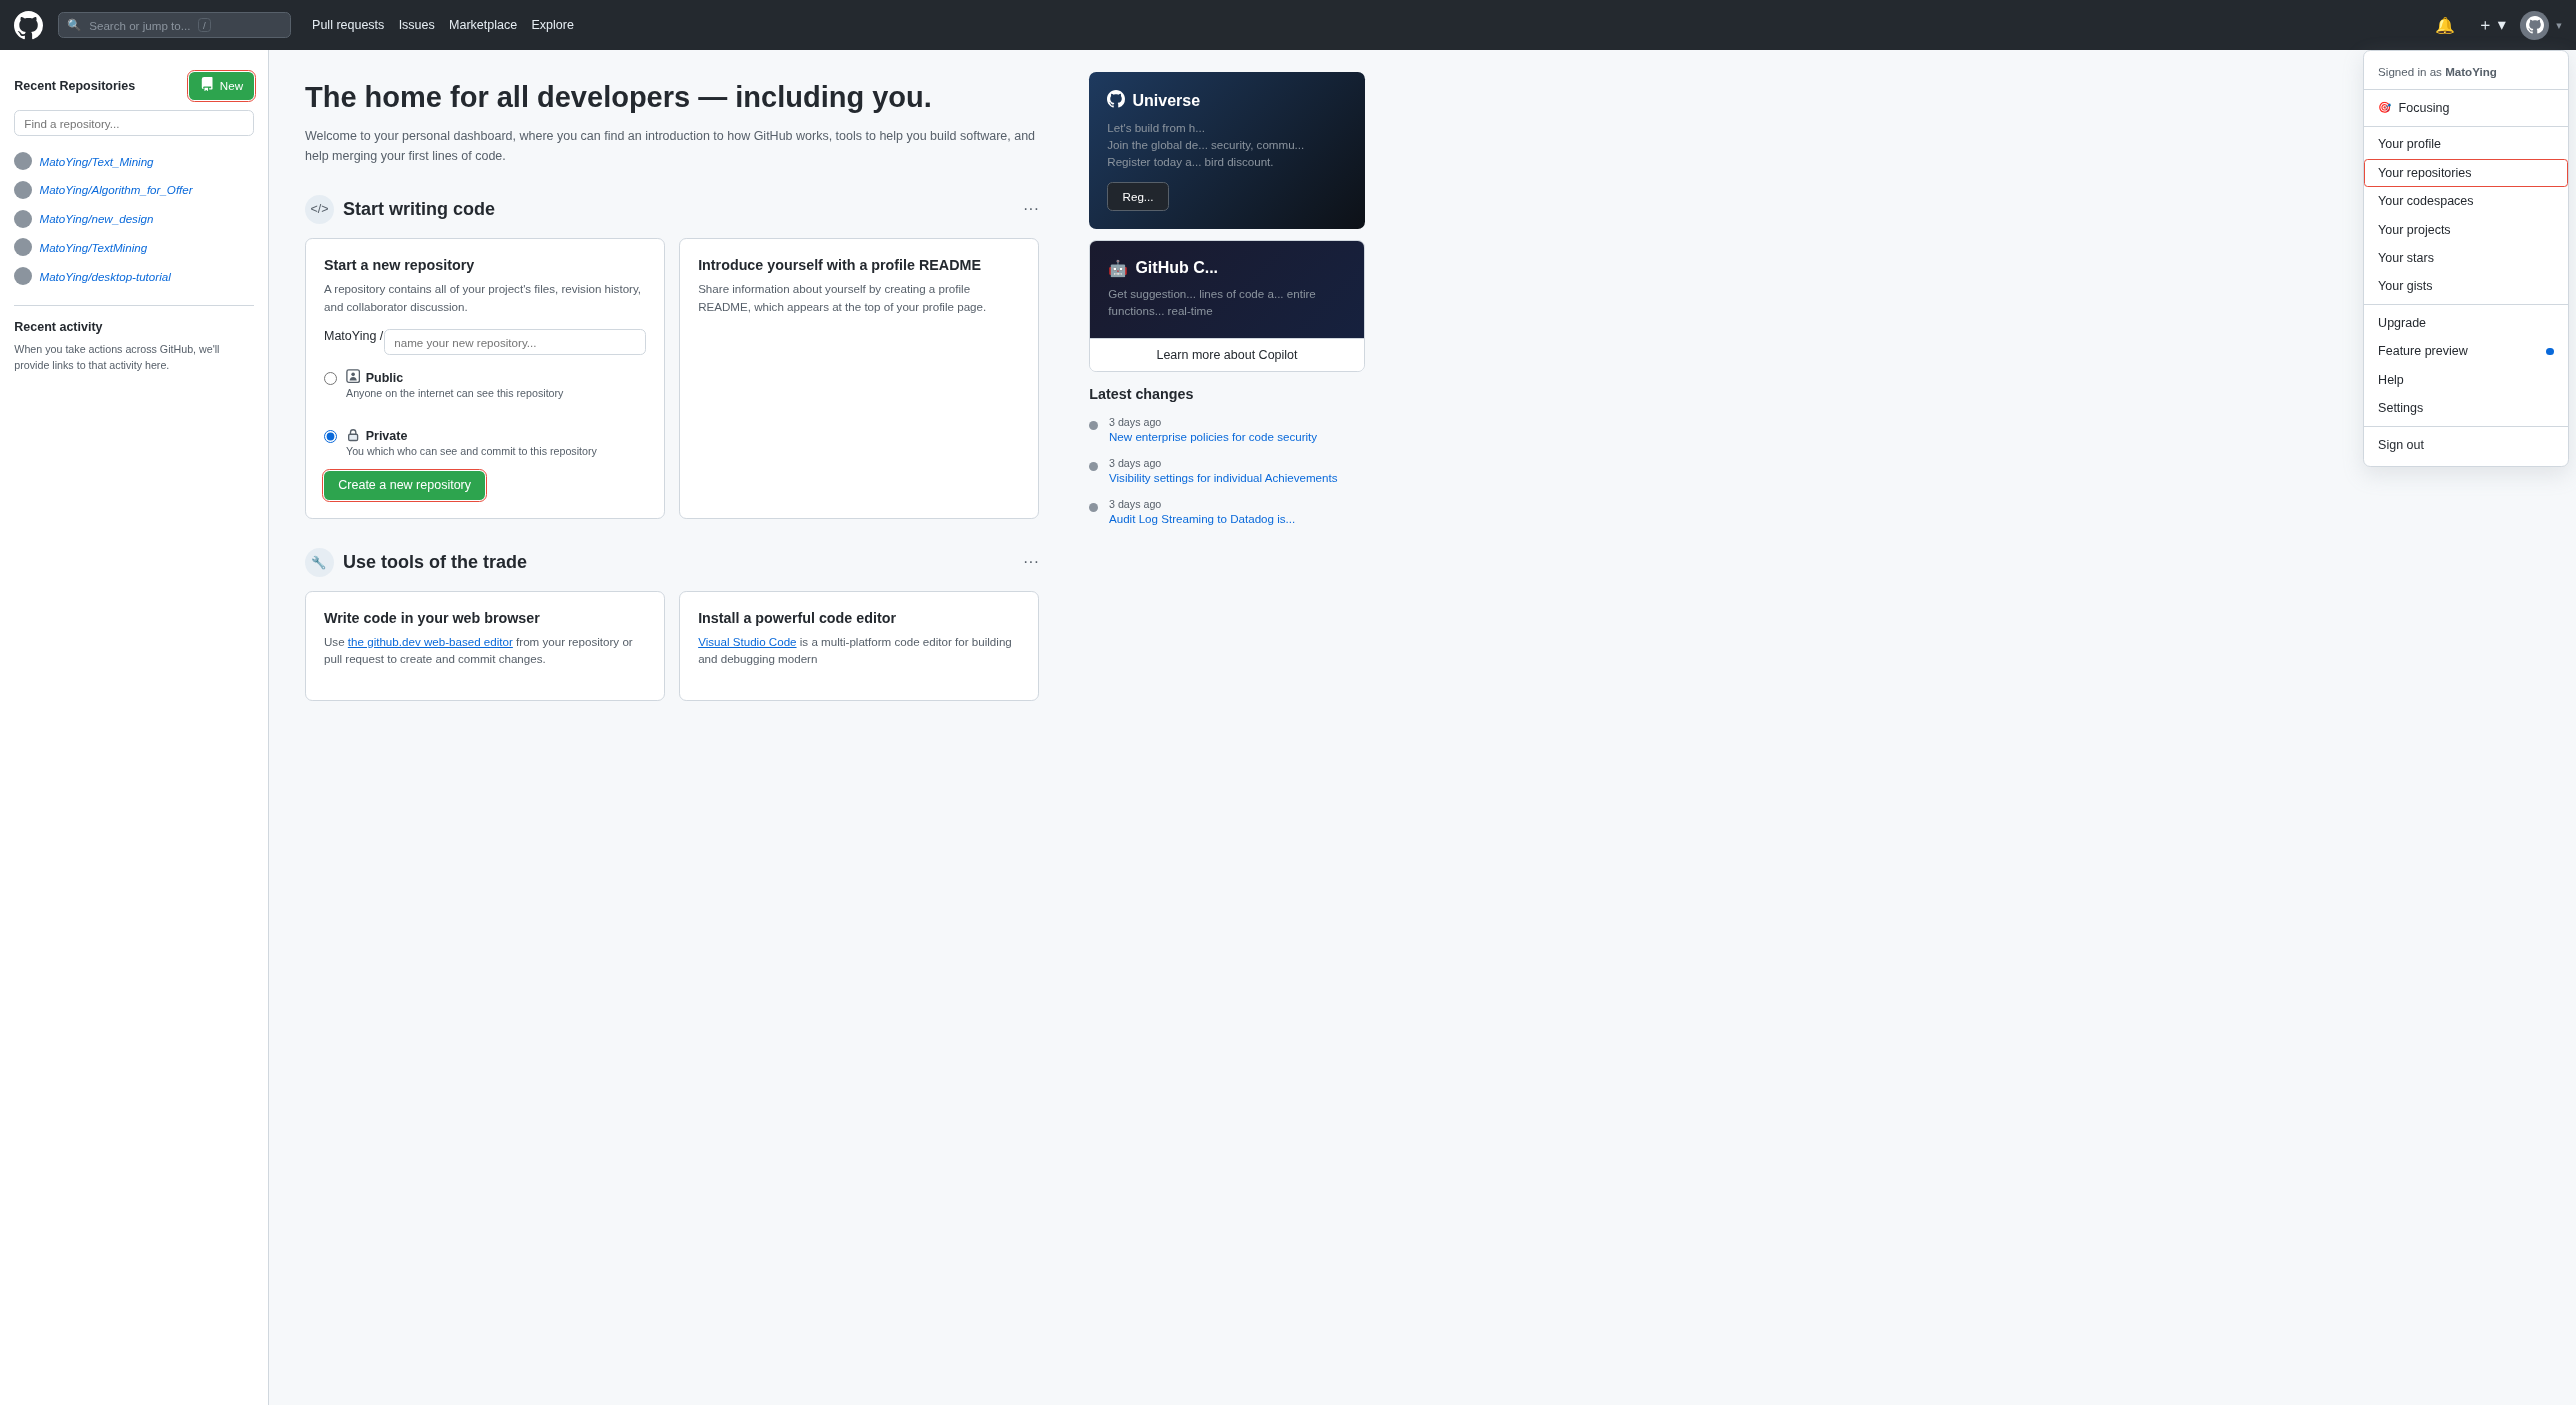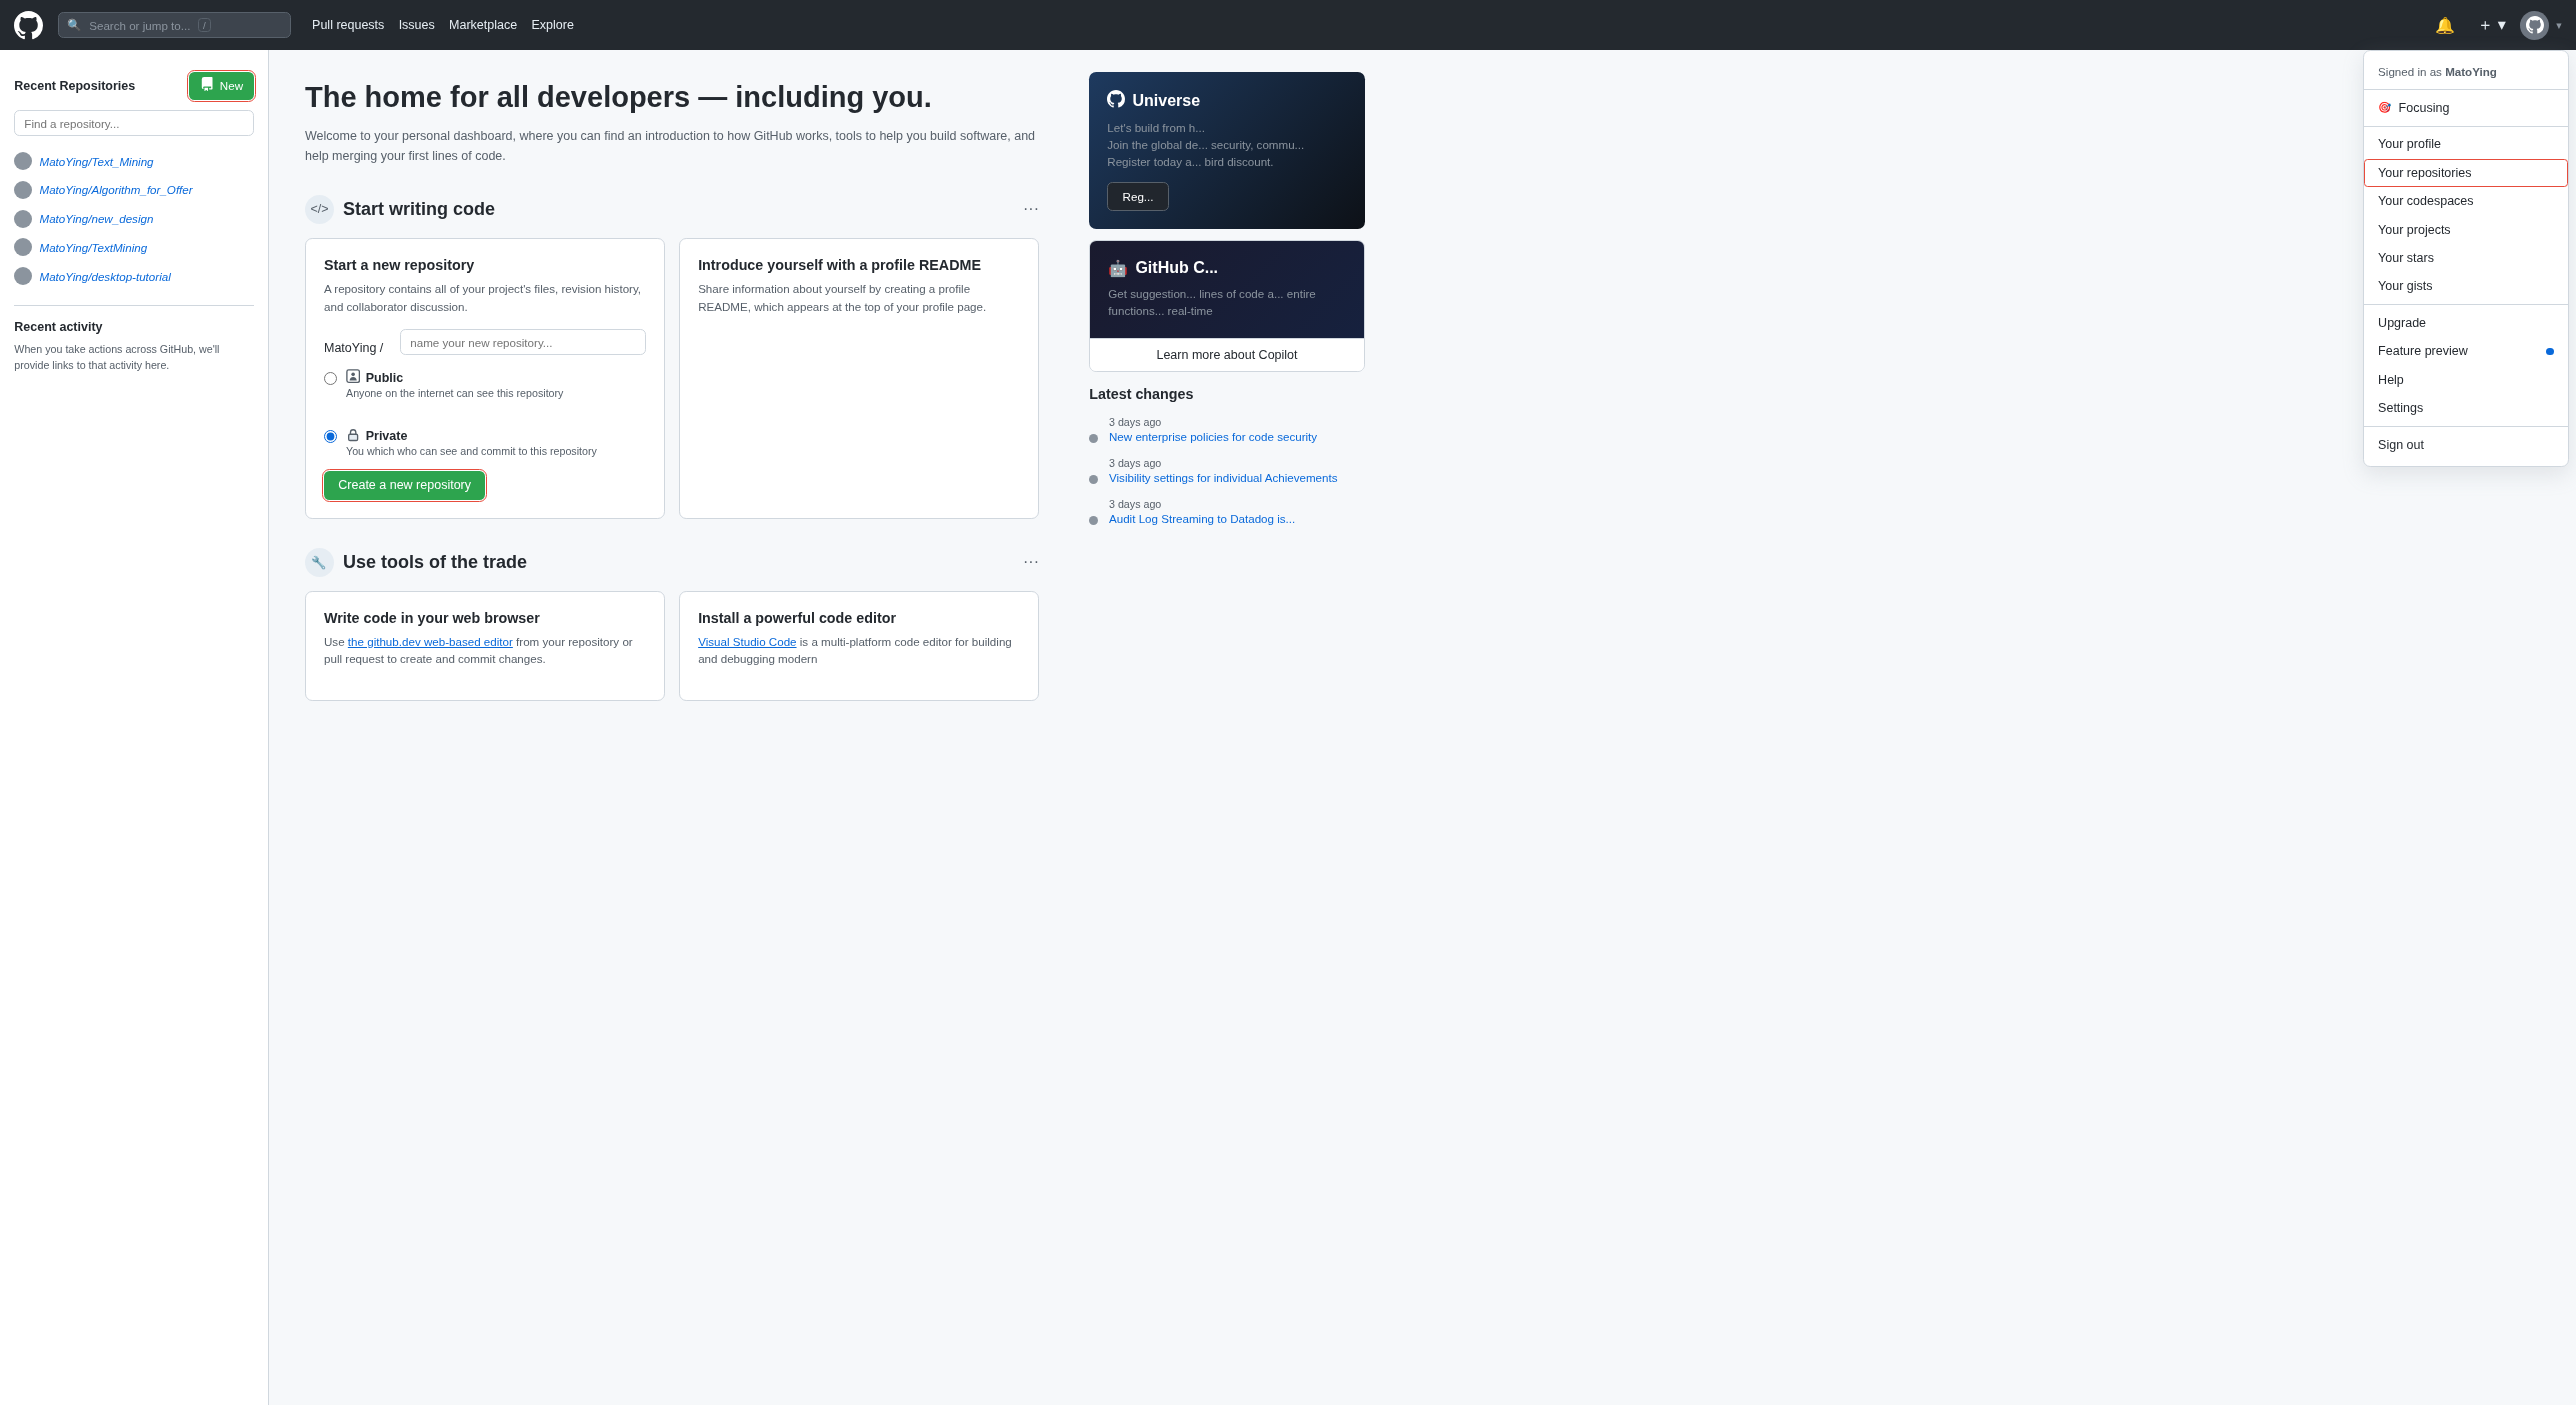--- a/index.html
+++ b/index.html
@@ -42,21 +42,21 @@
     .section-header { display: flex; align-items: center; gap: 9px; margin-bottom: 14.3px; }
     .section-icon { width: 29px; height: 29px; border-radius: 50%; background: #e6edf3; display: flex; align-items: center; justify-content: center; font-size: 12.5px; color: #57606a; }
     .section-label { font-size: 18px; font-weight: 600; }
     .section-more { margin-left: auto; color: #57606a; cursor: pointer; font-size: 16px; background: none; border: none; }
 
     .cards { display: grid; grid-template-columns: 1fr 1fr; gap: 14.3px; }
     .card { background: white; border: 0.9px solid #d0d7de; border-radius: 7.2px; padding: 18px; }
     .card-title { font-size: 14.3px; font-weight: 600; margin-bottom: 7.2px; }
     .card-desc { font-size: 11.6px; color: #57606a; line-height: 1.5; margin-bottom: 14.3px; }
 
-    .repo-form { display: flex; align-items: flex-end; gap: 17px; margin-bottom: 14.3px; }
+    .repo-form { display: flex; align-items: flex-start; gap: 1px; margin-bottom: 14.3px; }
     .repo-owner { font-size: 12.5px; font-weight: 500; }
     .repo-name-input { flex: 1; padding: 5.4px 9px; border: 0.9px solid #d0d7de; border-radius: 5.4px; font-size: 11.6px; color: #57606a; }
 
     .radio-group { display: flex; flex-direction: column; gap: 29px; margin-bottom: 14.3px; }
     .radio-option { display: flex; align-items: flex-start; gap: 9px; }
     .radio-option input[type=radio] { margin-top: 2.7px; accent-color: #0969da; }
     .radio-label { font-size: 12.5px; font-weight: 600; display: flex; align-items: center; gap: 5.4px; }
     .radio-desc { font-size: 10.7px; color: #57606a; }
 
     .create-btn { background: #2da44e; color: white; border: none; border-radius: 5.4px; padding: 7.2px 14.3px; font-size: 12.5px; font-weight: 500; cursor: pointer; outline: 1.8px solid #e74c3c; outline-offset: 1.8px; }
@@ -69,21 +69,21 @@
     .promo-btn { background: #21262d; color: white; border: 0.9px solid #57606a; border-radius: 5.4px; padding: 7.2px 14.3px; font-size: 11.6px; cursor: pointer; }
 
     .copilot-card { background: white; border: 0.9px solid #d0d7de; border-radius: 7.2px; overflow: hidden; margin-bottom: 14.3px; }
     .copilot-header { background: linear-gradient(135deg, #1a1a2e, #16213e); color: white; padding: 18px; }
     .copilot-title { font-size: 16px; font-weight: 700; display: flex; align-items: center; gap: 7.2px; margin-bottom: 7.2px; }
     .copilot-desc { font-size: 11.6px; color: #8b949e; line-height: 1.5; }
     .copilot-learn-btn { display: block; width: 100%; padding: 9px; text-align: center; background: white; border: none; border-top: 0.9px solid #d0d7de; font-size: 12.5px; font-weight: 500; color: #24292f; cursor: pointer; }
 
     .latest-changes { }
     .latest-title { font-size: 14.3px; font-weight: 600; margin-bottom: 14.3px; }
-    .change-item { display: flex; gap: 10.7px; margin-bottom: 14.3px; align-items: flex-end; }
+    .change-item { display: flex; gap: 10.7px; margin-bottom: 14.3px; }
     .change-dot { width: 9px; height: 9px; border-radius: 50%; background: #8b949e; flex-shrink: 0; margin-top: 4.5px; }
     .change-content { }
     .change-time { font-size: 10.7px; color: #57606a; margin-bottom: 1.8px; }
     .change-text { font-size: 11.6px; color: #0969da; cursor: pointer; }
     .dropdown-menu { position: fixed; top: 50px; right: 7.2px; background: white; border: 0.9px solid #d0d7de; border-radius: 7.2px; box-shadow: 0 7.2px 21.5px rgba(140,149,159,0.2); width: 206px; z-index: 300; padding: 7.2px 0; }
     .dropdown-header { padding: 7.2px 14.3px 10.7px; border-bottom: 0.9px solid #d0d7de; margin-bottom: 3.6px; }
     .dropdown-signed { font-size: 11.6px; color: #57606a; }
     .dropdown-item { display: flex; align-items: center; gap: 7.2px; padding: 7.2px 14.3px; font-size: 12.5px; color: #24292f; cursor: pointer; text-decoration: none; }
     .dropdown-divider { border: none; border-top: 0.9px solid #d0d7de; margin: 3.6px 0; }
     .dropdown-dot { width: 7.2px; height: 7.2px; border-radius: 50%; background: #0969da; flex-shrink: 0; margin-left: auto; }

